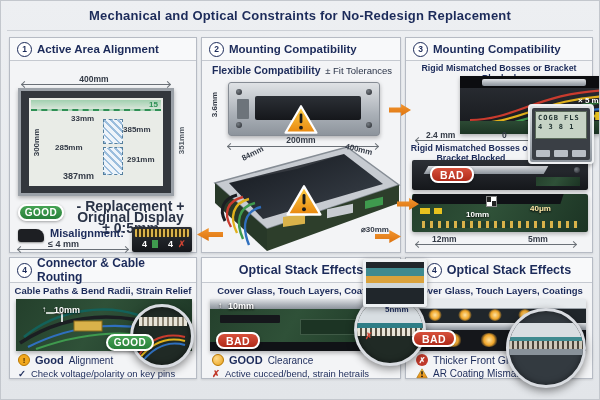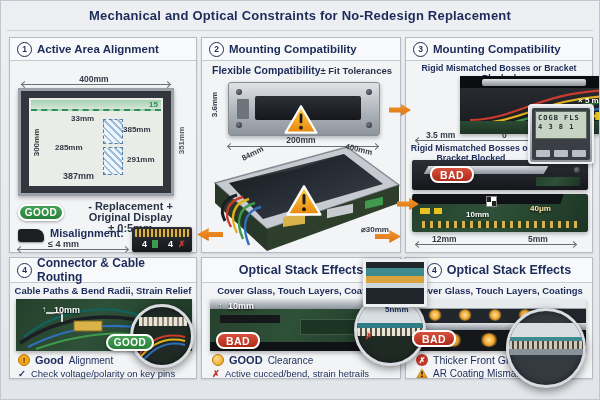--- a/index.html
+++ b/index.html
@@ -84,21 +84,21 @@
         <div class="dim" style="left:94px;top:27px;">385mm</div>
         <div class="dim" style="left:26px;top:45px;">285mm</div>
         <div class="dim" style="left:98px;top:57px;">291mm</div>
         <div class="dim" style="left:34px;top:73px;font-size:9px;">387mm</div>
         <div class="dim vdim" style="left:-6px;top:40px;">300mm</div>
       </div>
     </div>
     <div class="dim vdim" style="left:158px;top:98px;color:#555c66;">351mm</div>
 
     <div class="badge good" style="left:8px;top:166px;width:46px;height:17px;">GOOD</div>
-    <div style="position:absolute;left:58px;top:163px;right:3px;text-align:center;font-size:11px;font-weight:bold;color:#2a3347;line-height:11px;">
+    <div style="position:absolute;left:58px;top:163px;right:3px;text-align:center;font-size:14px;font-weight:bold;color:#2a3347;line-height:11px;">
       <div>- Replacement + Original Display</div>
       <div>± 0:5mm</div>
     </div>
 
     <div style="position:absolute;left:8px;top:191px;width:26px;height:13px;background:#1d1f23;border-radius:3px 8px 3px 3px;box-shadow:0 1px 2px rgba(0,0,0,.4);"></div>
     <div style="position:absolute;left:40px;top:189px;font-size:11px;font-weight:bold;color:#1c2b5a;">Misalignment:</div>
     <div class="dim" style="left:38px;top:201px;font-size:9px;">≤ 4 mm</div>
     <div class="dline" style="left:8px;top:211px;width:110px;"></div>
     <div class="darkbar imgshadow" style="position:absolute;left:122px;top:189px;width:60px;height:25px;border-radius:2px;">
       <div style="position:absolute;left:3px;right:3px;top:2px;height:8px;background:repeating-linear-gradient(90deg,#d9b24a 0 2px,#3a2f14 2px 4px);border-radius:1px;"></div>
@@ -108,21 +108,21 @@
       <span style="position:absolute;left:46px;top:12px;color:#d04433;font-size:9px;font-weight:bold;">✗</span>
     </div>
   </div>
 
   <div class="panel" style="left:200px;top:36px;width:200px;height:216px;">
     <div class="phead">
       <span class="numc">2</span>
       <span>Mounting Compatibility</span>
     </div>
     <div style="position:absolute;left:10px;top:26px;font-size:10.5px;font-weight:bold;color:#1c2b5a;">Flexible Compatibility</div>
-    <div style="position:absolute;right:8px;top:27px;font-size:9.5px;font-weight:700;color:#2a3347;padding-left:31px;">± Fit Tolerances</div>
+    <div style="position:absolute;right:8px;top:27px;font-size:9.5px;font-weight:400;color:#2a3347;padding-left:31px;">± Fit Tolerances</div>
     <div class="metal imgshadow" style="position:absolute;left:26px;top:44px;width:150px;height:52px;border:1px solid #868c94;border-radius:3px;">
       <div class="darkbar" style="position:absolute;left:26px;top:13px;width:106px;height:24px;border-radius:2px;"></div>
       <div class="screw" style="left:7px;top:6px;"></div>
       <div class="screw" style="left:7px;top:39px;"></div>
       <div class="screw" style="left:137px;top:6px;"></div>
       <div class="screw" style="left:137px;top:39px;"></div>
       <div style="position:absolute;left:8px;top:16px;width:12px;height:20px;background:#6d747b;border-radius:1px;"></div>
     </div>
     <div class="dim vdim" style="left:0px;top:62px;">3.6mm</div>
     <div class="dim" style="left:0;right:0;top:97px;text-align:center;font-size:8.5px;">200mm</div>
@@ -179,21 +179,21 @@
       <svg width="176" height="58" viewBox="0 0 176 58" style="position:absolute;left:0;top:0;">
         <path d="M10,44 C56,44 78,16 150,14" stroke="#c93b2e" stroke-width="2.2" fill="none"></path>
         <path d="M10,48 C60,48 82,22 152,20" stroke="#e0b11c" stroke-width="2.2" fill="none"></path>
         <path d="M10,52 C64,52 86,28 154,26" stroke="#3f9a4e" stroke-width="2.2" fill="none"></path>
         <path d="M10,56 C68,56 90,34 156,32" stroke="#2f6fbe" stroke-width="2.2" fill="none"></path>
       </svg>
       <div style="position:absolute;left:0;bottom:0;right:0;height:13px;background:linear-gradient(#2c4a34,#1c3424);"></div>
       <div class="wlabel" style="left:118px;top:20px;">× 5 mm</div>
       <div style="position:absolute;left:128px;top:36px;width:16px;height:8px;background:#e8c21f;clip-path:polygon(100% 0,100% 100%,45% 100%,45% 70%,0 50%,45% 30%,45% 0);"></div>
     </div>
-    <div class="dim" style="left:20px;top:92px;font-size:8.5px;">3.5 mm</div>
+    <div class="dim" style="left:20px;top:92px;font-size:8.5px;">2.4 mm</div>
     <div class="dim" style="left:96px;top:92px;font-size:8.5px;">0</div>
     <div class="dline" style="left:10px;top:102px;width:160px;"></div>
     <div class="psub" style="top:105px;font-size:8.8px;width:130px;">Rigid Mismatched Bosses or Bracket Blocked</div>
     <div class="darkbar imgshadow" style="position:absolute;left:6px;top:122px;width:176px;height:30px;border-radius:2px;">
       <div class="metal" style="position:absolute;left:14px;top:6px;width:120px;height:8px;transform:skewX(-30deg);"></div>
       <div class="pcb" style="position:absolute;right:8px;bottom:4px;width:44px;height:9px;"></div>
       <div class="screw" style="left:162px;top:7px;"></div>
     </div>
     <div class="badge bad" style="left:24px;top:128px;width:44px;height:17px;">BAD</div>
     <div class="pcb imgshadow" style="position:absolute;left:6px;top:156px;width:176px;height:38px;border-radius:2px;">

